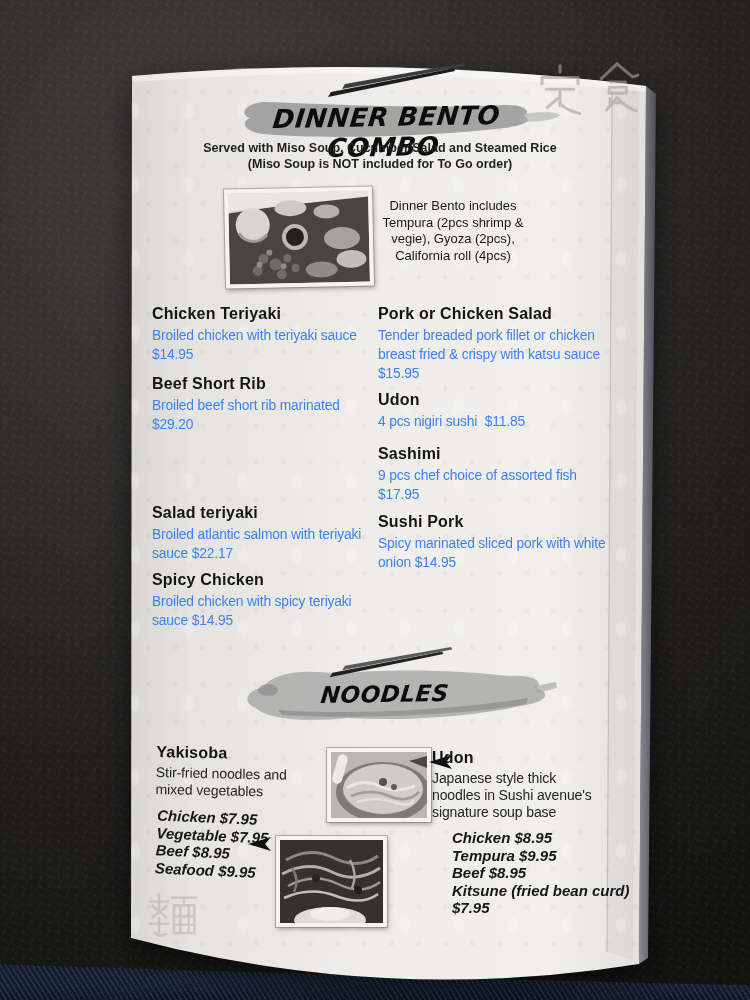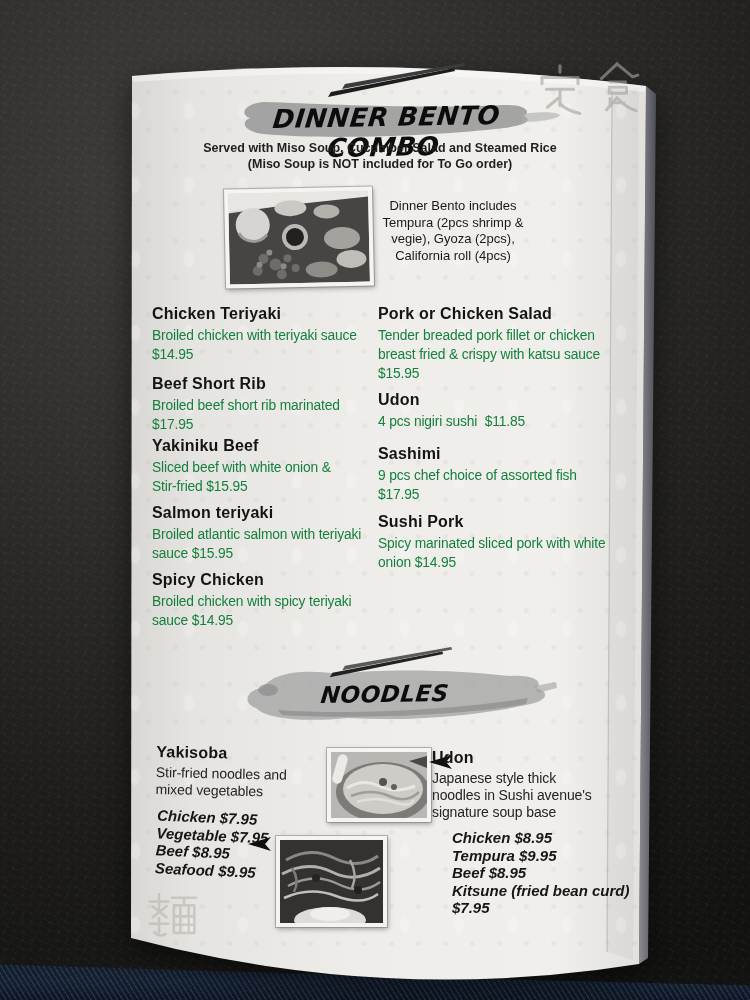--- a/index.html
+++ b/index.html
@@ -35,21 +35,21 @@
 
   
   .display-title{font-family:"DejaVu Sans",sans-serif;font-weight:800;font-style:italic;
     transform:skewX(-7deg) rotate(-1deg);color:#0c0c0c;letter-spacing:.5px;text-align:center;}
   .t-main{font-size:26px;}
   .t-noodles{font-size:23px;}
   .sub{font-size:12.5px;font-weight:700;line-height:16px;text-align:center;color:#1f1f1f;}
   .note{font-size:13px;line-height:16.5px;text-align:center;white-space:pre-wrap;color:#191919;}
   .mi-name{font-size:16px;font-weight:700;letter-spacing:.2px;color:#141414;line-height:19px;}
   .mi-detail{font-size:13.8px;line-height:19px;letter-spacing:-0.15px;white-space:pre-wrap;
-    color:#15803d;margin-top:3px;}
+    color:#3b82f6;margin-top:3px;}
   .nd-desc{font-size:14px;line-height:17px;letter-spacing:-0.1px;white-space:pre-wrap;color:#242424;margin-top:3px;}
   .opt{font-size:15px;line-height:17.5px;font-weight:700;font-style:italic;white-space:pre-wrap;color:#161616;}
 
   
   .photo{background:#f5f4f2;padding:4px;box-shadow:0 0 0 1px rgba(110,110,110,0.45),1px 2px 5px rgba(0,0,0,0.35);}
   .photo svg{display:block;}
   .dart{width:23px;height:14px;background:#101010;
     clip-path:polygon(0 50%,100% 0,74% 50%,100% 100%);}
 
   .kanji{opacity:.62;}
@@ -161,31 +161,26 @@
 California roll (4pcs)</div>
 
     <div class="abs" style="left:152px;top:304px;width:228px;">
       <div class="mi-name">Chicken Teriyaki</div>
       <div class="mi-detail">Broiled chicken with teriyaki sauce
 $14.95</div>
     </div>
     <div class="abs" style="left:152px;top:374px;width:228px;">
       <div class="mi-name">Beef Short Rib</div>
       <div class="mi-detail">Broiled beef short rib marinated
-$17.95</div>
-    </div>
-    <div class="abs" style="left:152px;top:436px;width:228px;">
-      <div class="mi-name">Yakiniku Beef</div>
-      <div class="mi-detail">Sliced beef with white onion &amp;
-Stir-fried $15.95</div>
+$29.20</div>
     </div>
     <div class="abs" style="left:152px;top:503px;width:228px;">
-      <div class="mi-name">Salmon teriyaki</div>
+      <div class="mi-name">Salad teriyaki</div>
       <div class="mi-detail">Broiled atlantic salmon with teriyaki
-sauce $15.95</div>
+sauce $22.17</div>
     </div>
     <div class="abs" style="left:152px;top:570px;width:228px;">
       <div class="mi-name">Spicy Chicken</div>
       <div class="mi-detail">Broiled chicken with spicy teriyaki
 sauce $14.95</div>
     </div>
 
     <div class="abs" style="left:378px;top:304px;width:252px;">
       <div class="mi-name">Pork or Chicken Salad</div>
       <div class="mi-detail">Tender breaded pork fillet or chicken

